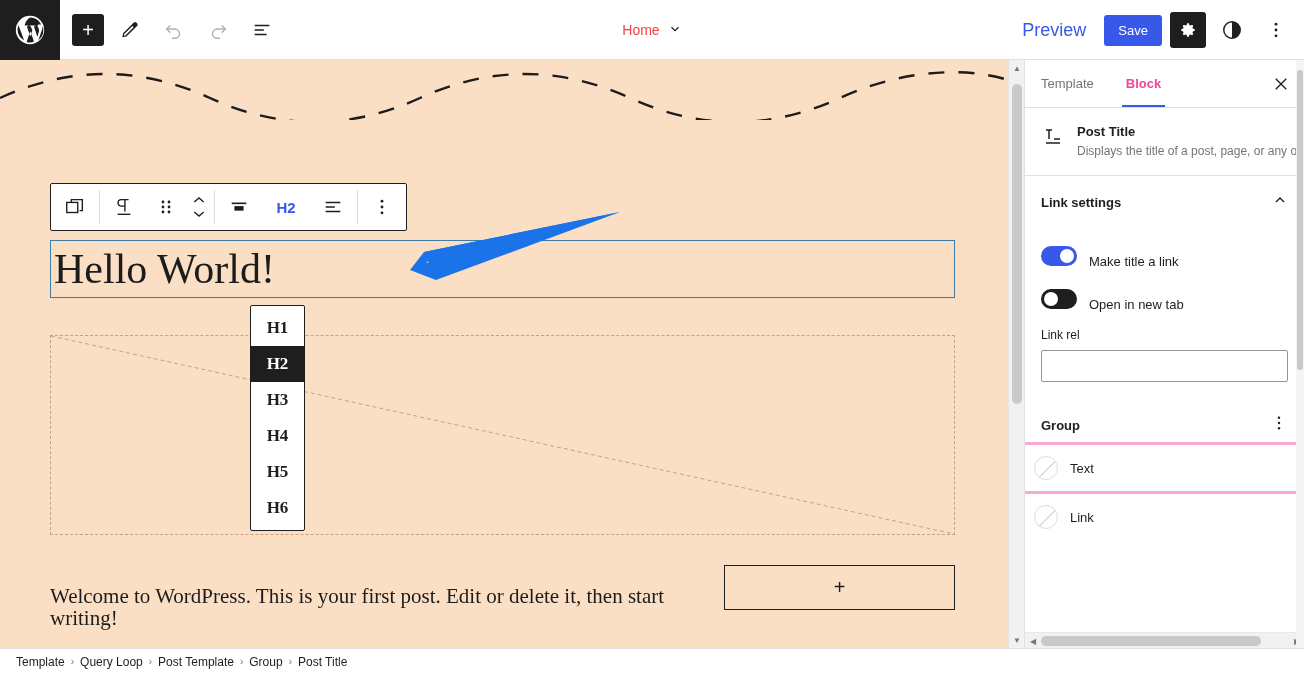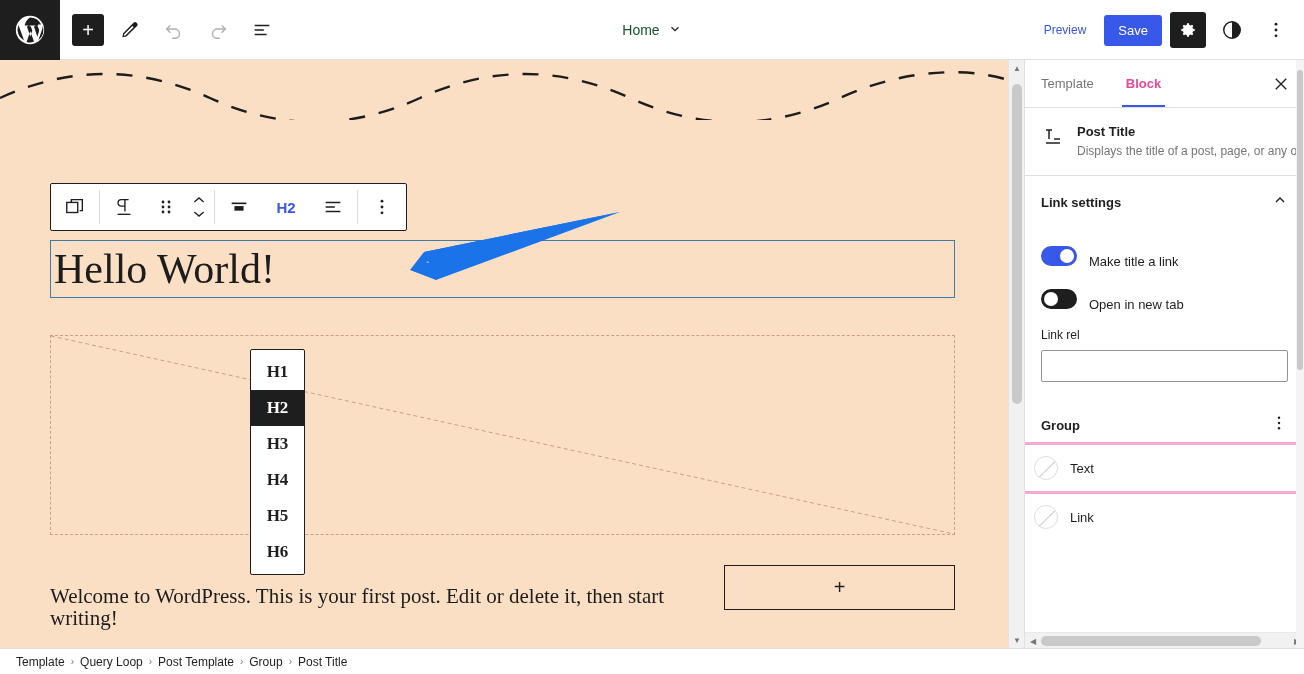--- a/index.html
+++ b/index.html
@@ -35,28 +35,28 @@
     color: #1e1e1e; cursor: pointer; border-radius: 2px;
   }
   .tb-icon.disabled { color: #b0b0b0; }
   .tb-center {
     position: absolute; left: 0; right: 0; top: 0; height: 60px;
     display: flex; align-items: center; justify-content: center;
     pointer-events: none;
   }
   .doc-title {
     display: flex; align-items: center; gap: 8px;
-    font-size: 14px; color: #14532d; pointer-events: auto; cursor: pointer;
+    font-size: 14px; color: #ef4444; pointer-events: auto; cursor: pointer;
   }
   .tb-right {
     position: absolute; right: 10px; top: 0; height: 60px;
     display: flex; align-items: center; gap: 8px;
   }
   .preview-link {
-    font-size: 12px; color: #3858e9; padding: 6px 10px; cursor: pointer;
+    font-size: 18px; color: #3858e9; padding: 6px 10px; cursor: pointer;
     background: none; border: none;
   }
   .save-btn {
     background: #3858e9; color: #fff; border: none; border-radius: 3px;
     font-size: 13px; padding: 8px 14px; cursor: pointer;
   }
   .gear-btn {
     width: 36px; height: 36px; border-radius: 3px; background: #1e1e1e; color: #fff;
     display: flex; align-items: center; justify-content: center; cursor: pointer;
   }
@@ -116,21 +116,21 @@
   .bt-btn.h2 { font-weight: 700; font-size: 15px; color: #3858e9; width: 46px; }
   .bt-mover {
     width: 30px; height: 46px; display: flex; flex-direction: column;
     align-items: center; justify-content: center; gap: 2px; cursor: pointer; color: #1e1e1e;
   }
 
   
   .heading-menu {
     position: absolute; left: 250px; top: 245px; width: 55px;
     background: #fff; border: 1px solid #1e1e1e; border-radius: 2px;
-    z-index: 40; padding: 4px 0; margin-top: 44px;
+    z-index: 40; padding: 4px 0;
   }
   .heading-item {
     height: 36px; display: flex; align-items: center; justify-content: center;
     font-weight: 700; font-size: 17px; color: #1e1e1e; cursor: pointer;
     font-family: "Liberation Serif", serif;
   }
   .heading-item.selected { background: #1e1e1e; color: #fff; }
 
   
   .arrow { position: absolute; left: 380px; top: 140px; z-index: 45; pointer-events: none; }

